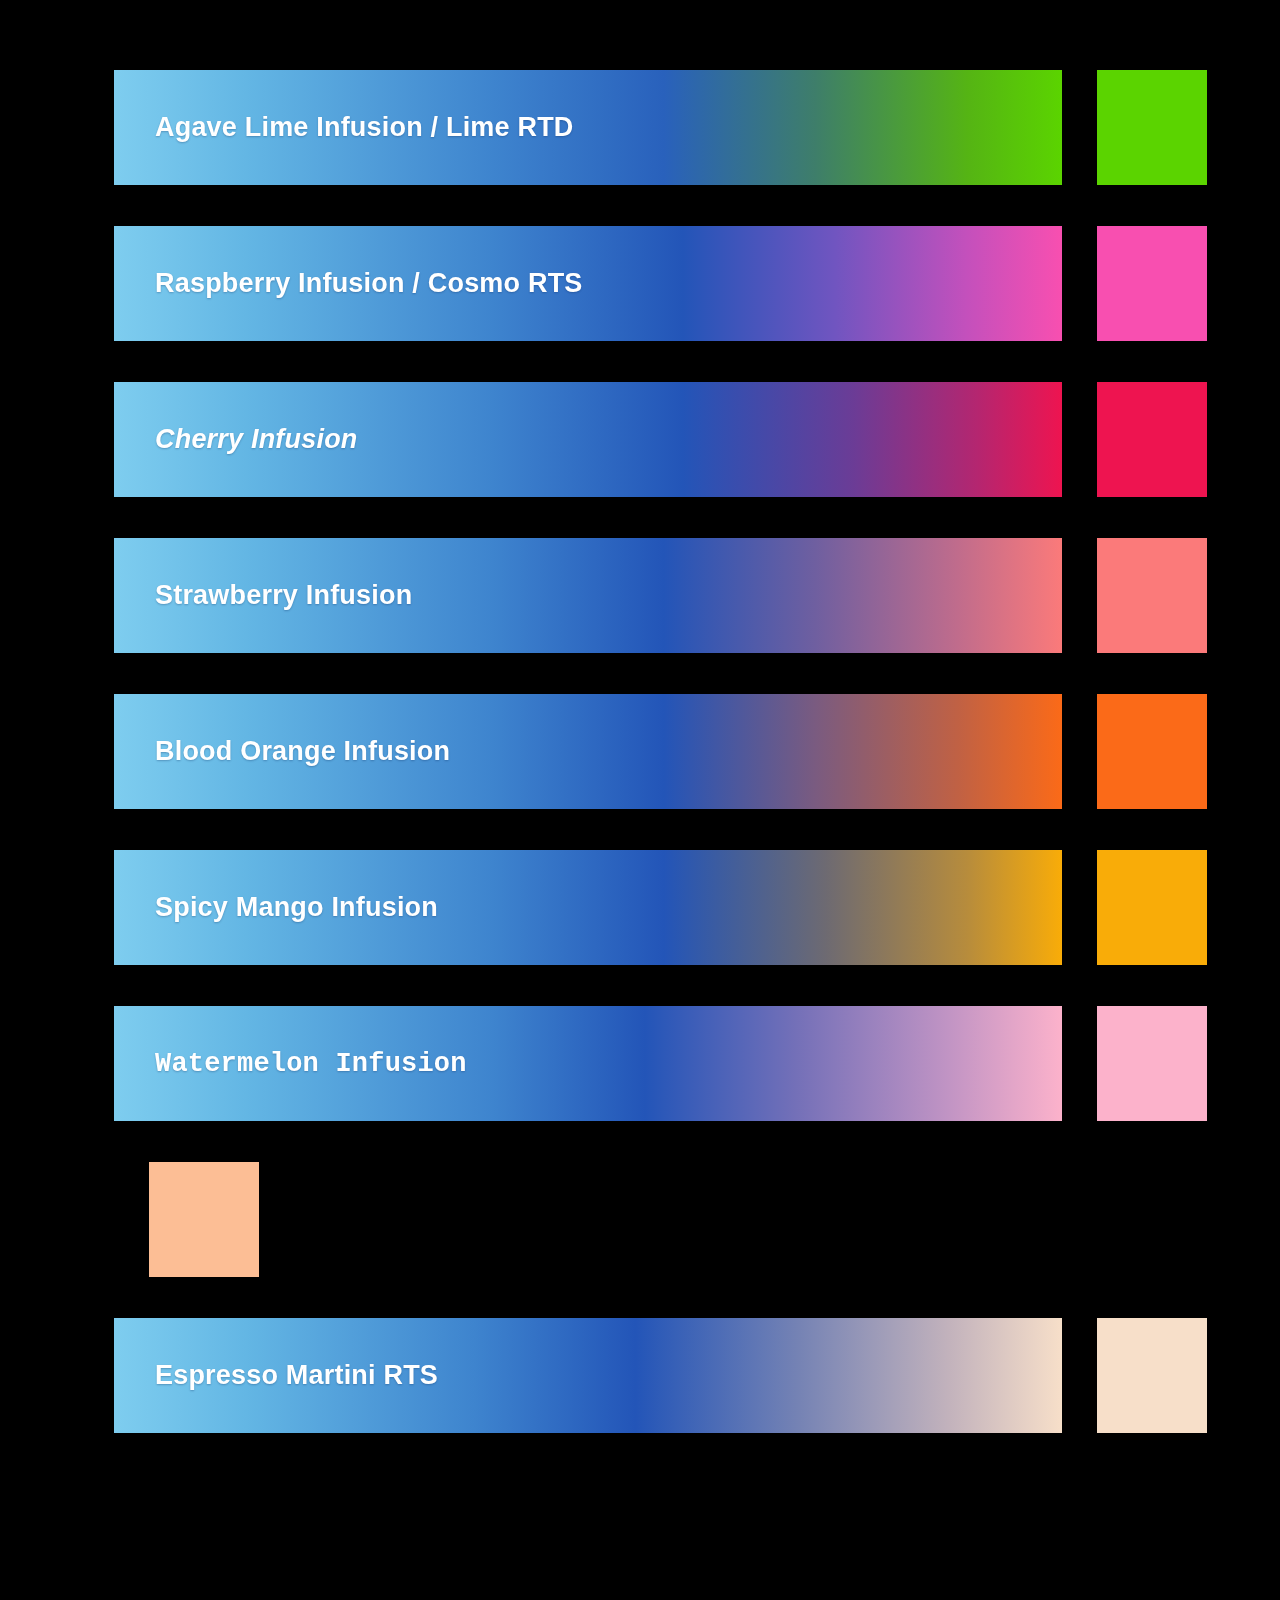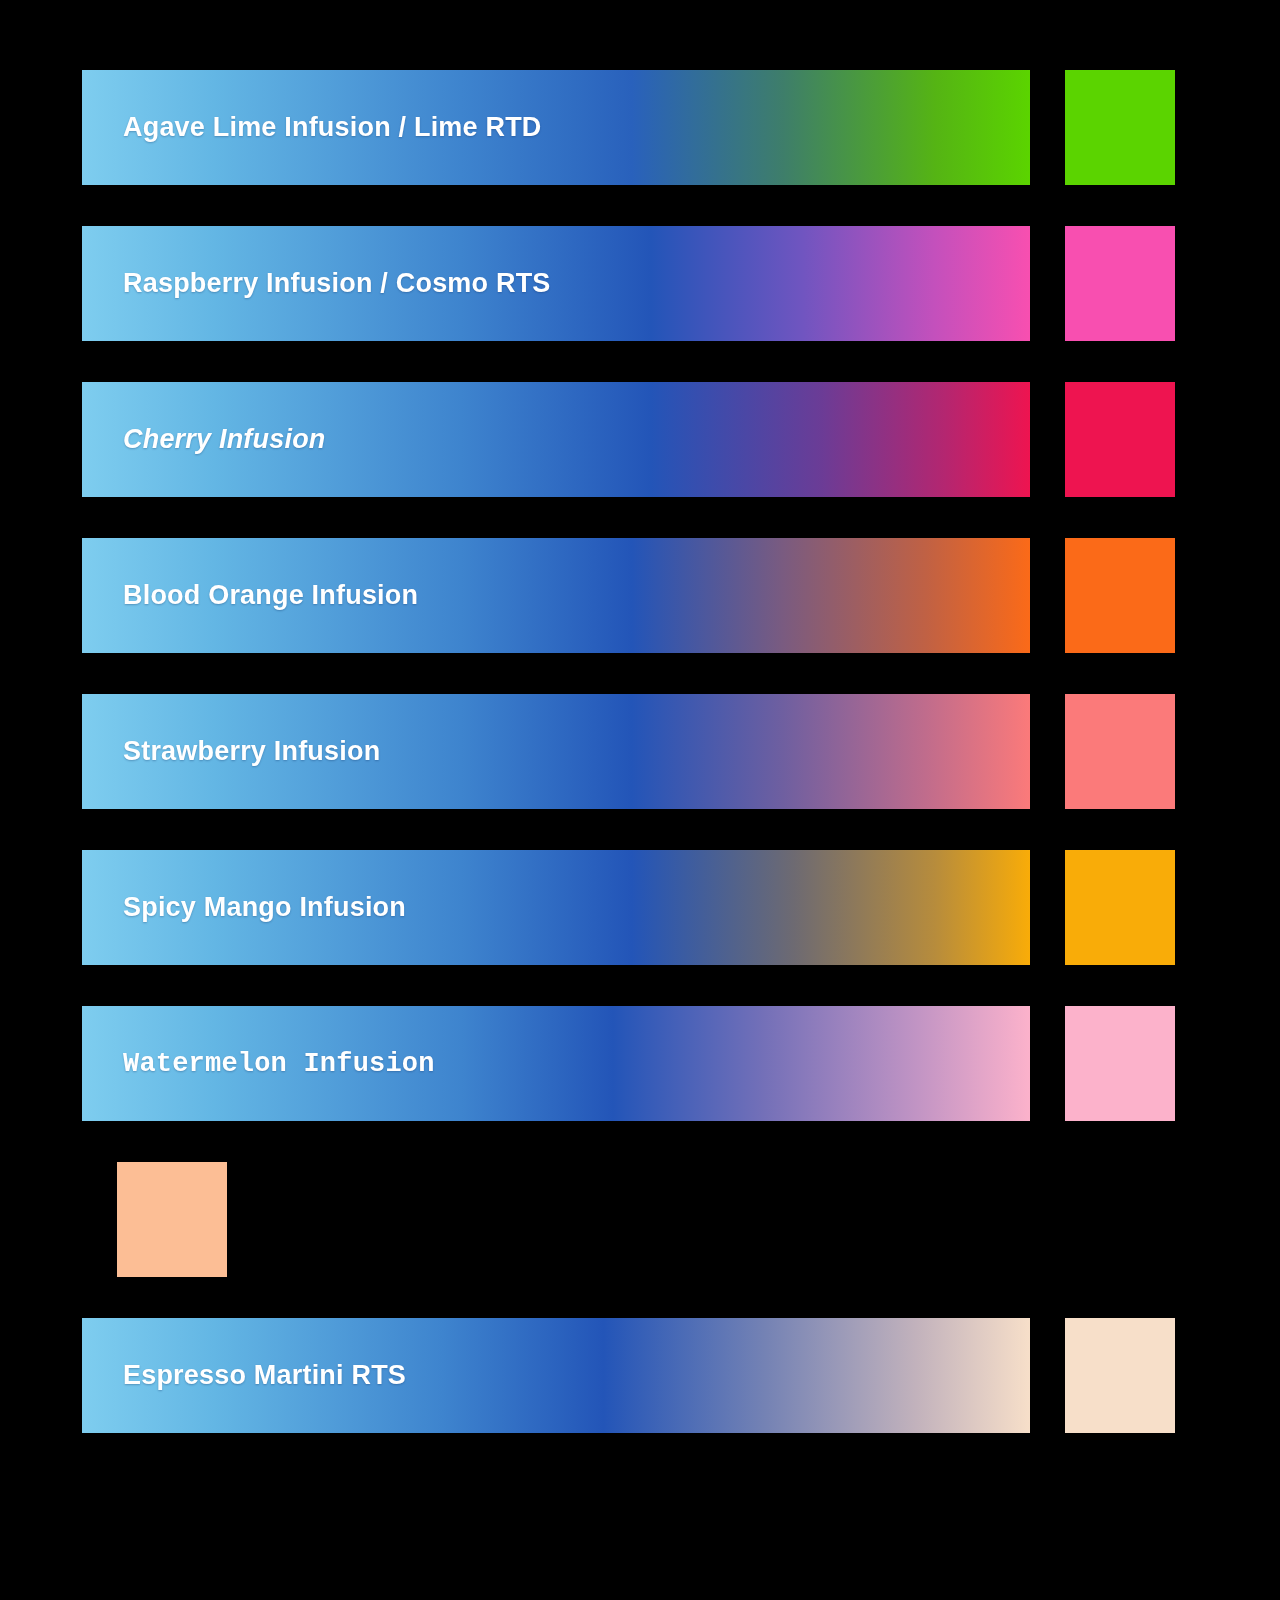--- a/index.html
+++ b/index.html
@@ -24,21 +24,21 @@
     box-sizing: border-box;
     padding: 70px 0 0 0;
   }
 
   .flavor-row {
     position: relative;
     display: flex;
     align-items: stretch;
     height: 139px;
     margin-bottom: 17px;
-    padding-left: 82px;
+    padding-left: 114px;
     box-sizing: border-box;
   }
   .flavor-row:last-child { margin-bottom: 4px; }
 
   .gradient-bar {
     position: relative;
     width: 948px;
     height: 115px;
     flex: 0 0 948px;
     display: flex;
@@ -87,32 +87,32 @@
       <div class="color-swatch" style="background: rgb(248, 79, 176);"></div>
     </div>
     <div class="flavor-row">
       <div class="gradient-bar" style="background: linear-gradient(to right, rgb(126, 205, 239) 0%, rgb(99, 182, 228) 14%, rgb(62, 132, 206) 40%, rgb(35, 85, 184) 60%, rgb(107, 60, 150) 78%, rgb(180, 38, 112) 91%, rgb(238, 20, 80) 100%); font-style: italic;">
         <span class="bar-label">Cherry Infusion</span>
       </div>
       <div class="swatch-gap"></div>
       <div class="color-swatch" style="background: rgb(238, 20, 80);"></div>
     </div>
     <div class="flavor-row">
+      <div class="gradient-bar" style="background: linear-gradient(to right, rgb(126, 205, 239) 0%, rgb(99, 182, 228) 14%, rgb(62, 132, 206) 40%, rgb(35, 85, 184) 58%, rgb(111, 95, 160) 74%, rgb(192, 108, 140) 89%, rgb(251, 122, 122) 100%);">
+        <span class="bar-label">Strawberry Infusion</span>
+      </div>
+      <div class="swatch-gap"></div>
+      <div class="color-swatch" style="background: rgb(251, 122, 122);"></div>
+    </div>
+    <div class="flavor-row">
       <div class="gradient-bar" style="background: linear-gradient(to right, rgb(126, 205, 239) 0%, rgb(99, 182, 228) 14%, rgb(62, 132, 206) 40%, rgb(35, 85, 184) 58%, rgb(122, 91, 128) 74%, rgb(192, 97, 68) 89%, rgb(251, 106, 24) 100%);">
         <span class="bar-label">Blood Orange Infusion</span>
       </div>
       <div class="swatch-gap"></div>
       <div class="color-swatch" style="background: rgb(251, 106, 24);"></div>
-    </div>
-    <div class="flavor-row">
-      <div class="gradient-bar" style="background: linear-gradient(to right, rgb(126, 205, 239) 0%, rgb(99, 182, 228) 14%, rgb(62, 132, 206) 40%, rgb(35, 85, 184) 58%, rgb(111, 95, 160) 74%, rgb(192, 108, 140) 89%, rgb(251, 122, 122) 100%);">
-        <span class="bar-label">Strawberry Infusion</span>
-      </div>
-      <div class="swatch-gap"></div>
-      <div class="color-swatch" style="background: rgb(251, 122, 122);"></div>
     </div>
     <div class="flavor-row">
       <div class="gradient-bar" style="background: linear-gradient(to right, rgb(126, 205, 239) 0%, rgb(99, 182, 228) 14%, rgb(62, 132, 206) 40%, rgb(35, 85, 184) 58%, rgb(109, 106, 114) 75%, rgb(183, 140, 60) 90%, rgb(249, 172, 8) 100%); text-align: right;">
         <span class="bar-label">Spicy Mango Infusion</span>
       </div>
       <div class="swatch-gap"></div>
       <div class="color-swatch" style="background: rgb(249, 172, 8);"></div>
     </div>
     <div class="flavor-row">
       <div class="gradient-bar" style="background: linear-gradient(to right, rgb(126, 205, 239) 0%, rgb(99, 182, 228) 14%, rgb(62, 132, 206) 40%, rgb(35, 85, 184) 56%, rgb(116, 112, 184) 72%, rgb(193, 148, 196) 88%, rgb(252, 178, 203) 100%); font-family: Liberation Mono, monospace;">

